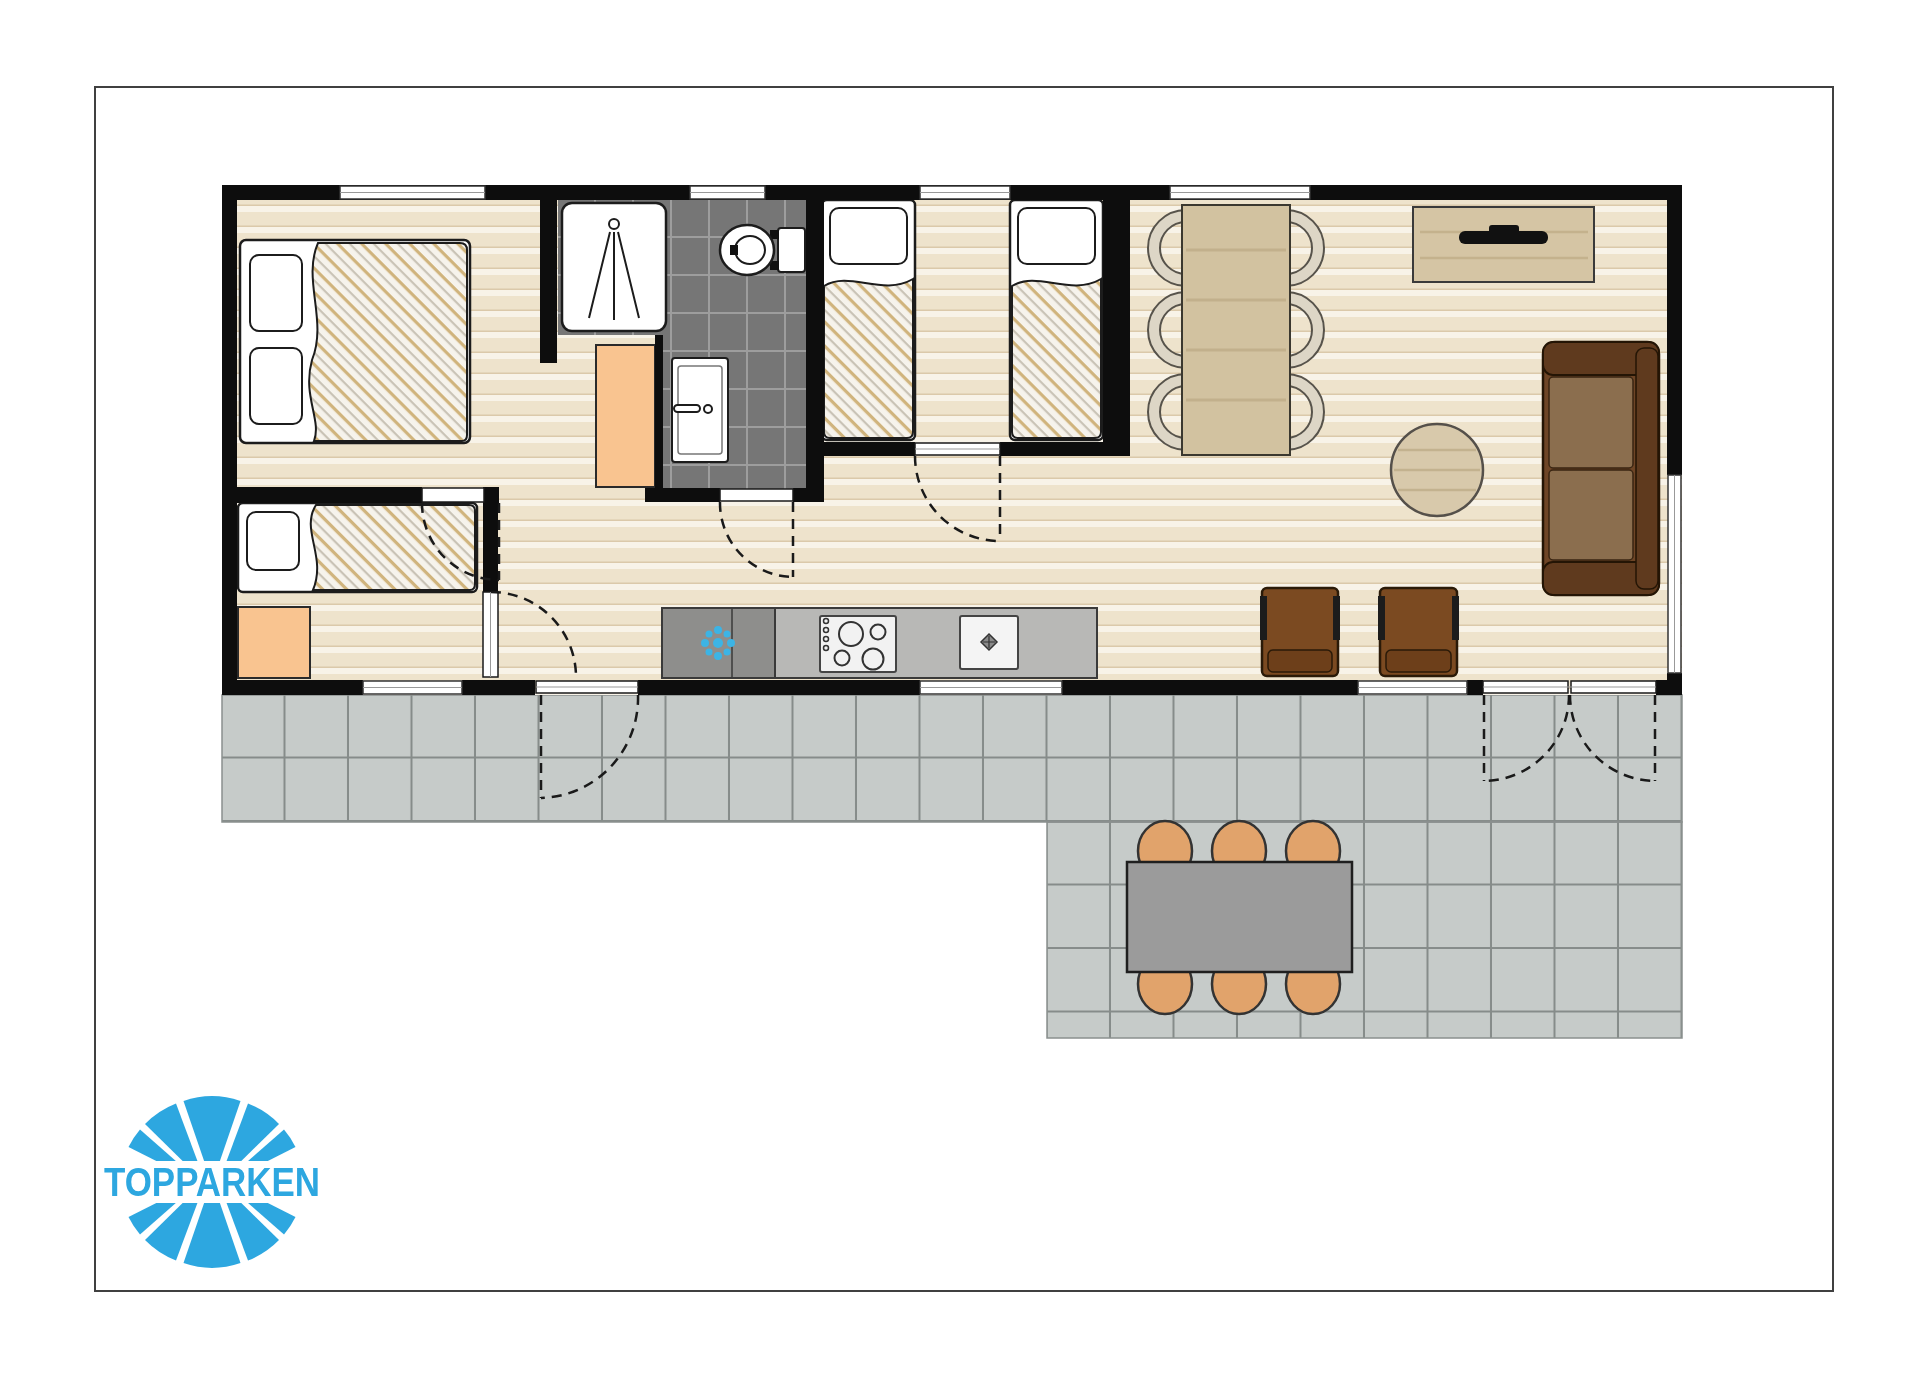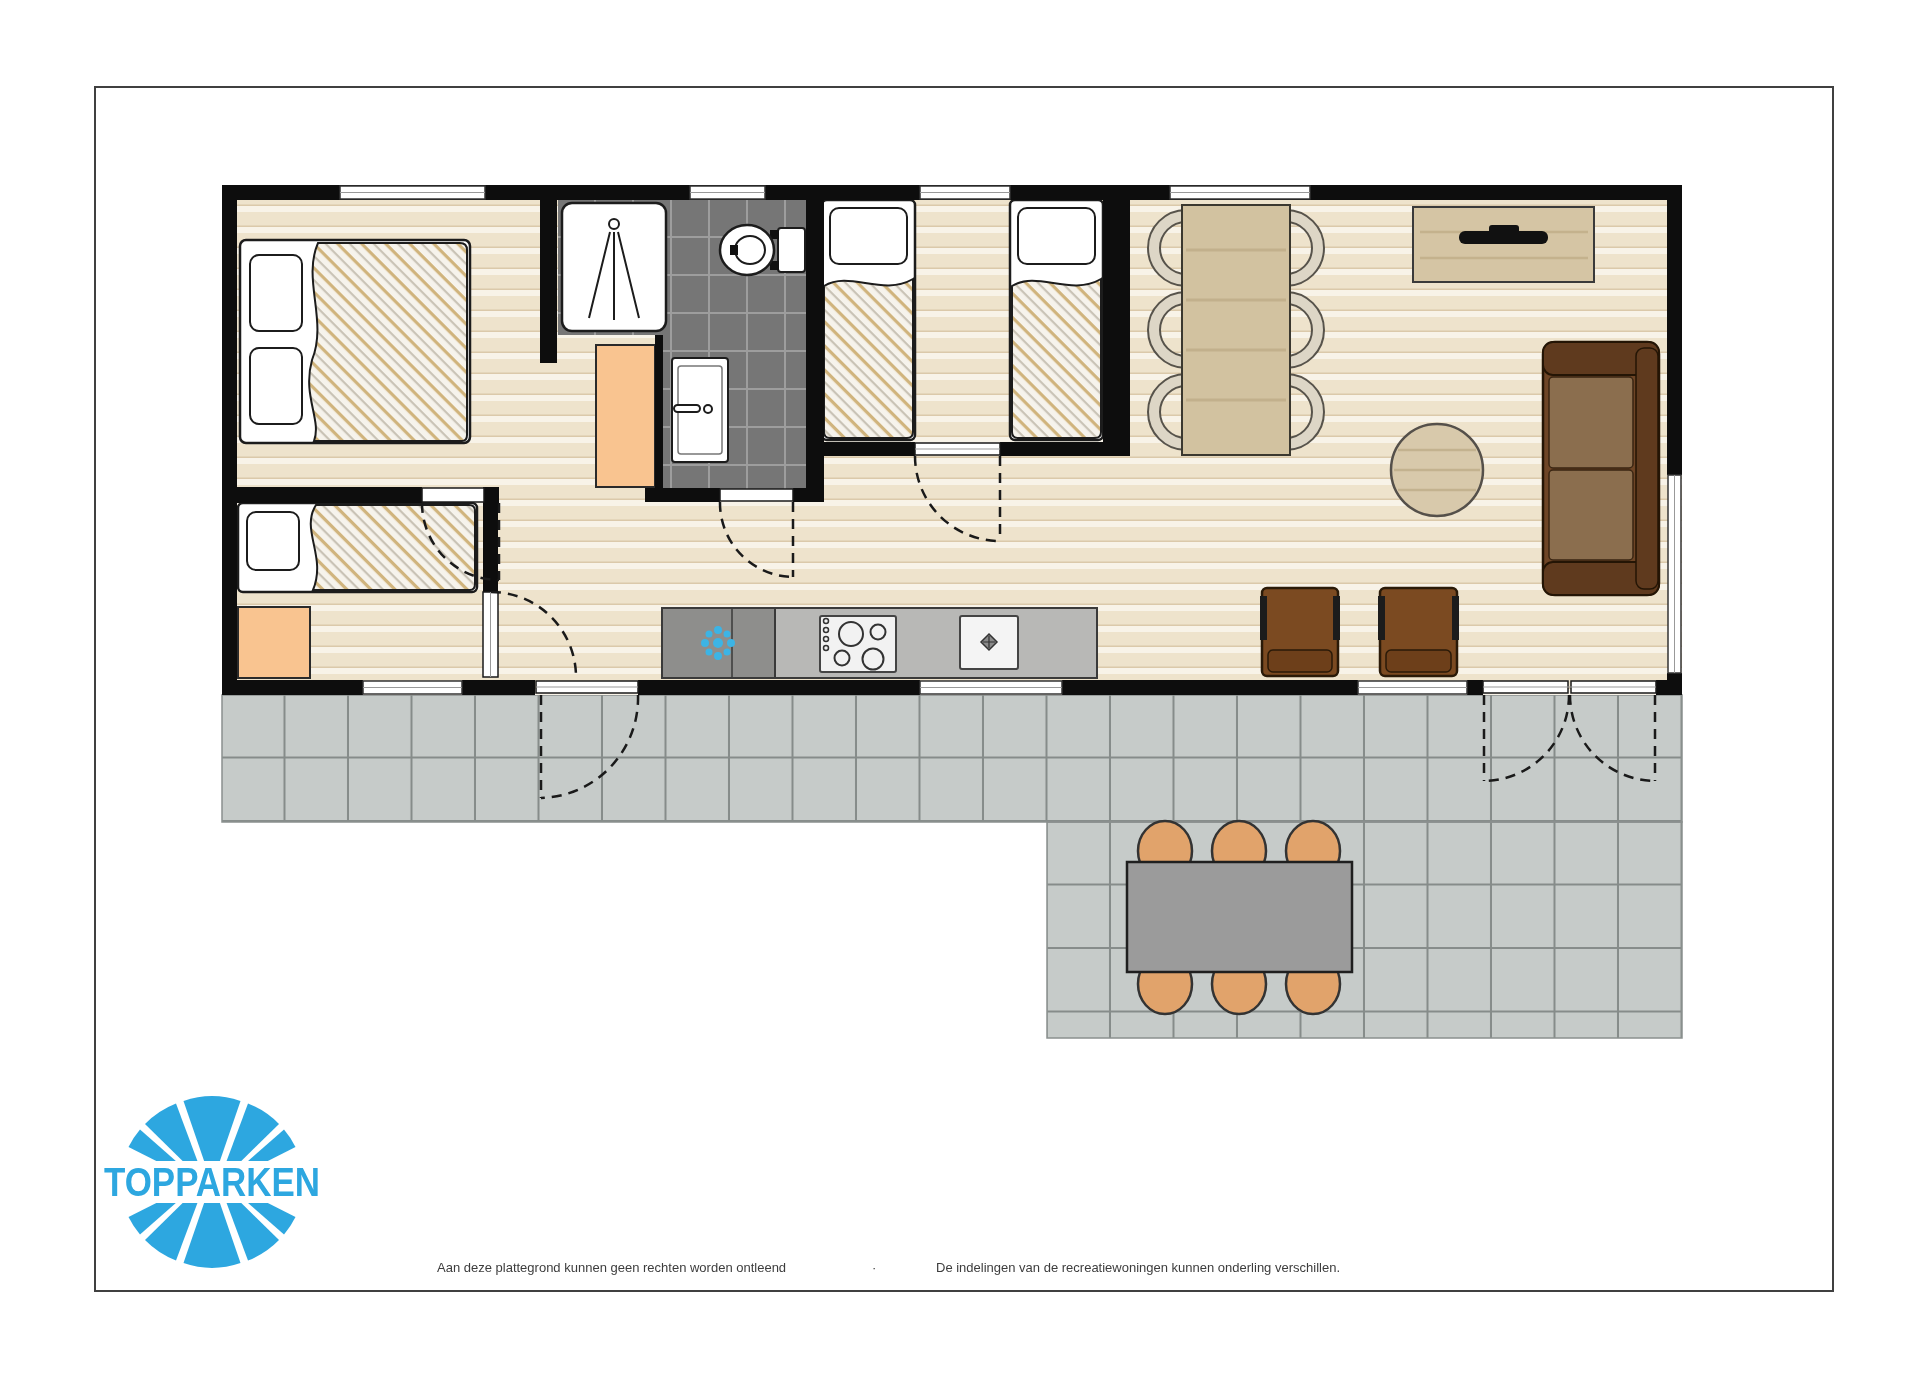--- a/index.html
+++ b/index.html
@@ -310,18 +310,13 @@
       <path d="M112,112 L83.5,195 A88,88 0 0 0 140.5,195 Z"></path>
       <path d="M106,112 L45,172 A88,88 0 0 0 76,192.5 Z"></path>
       <path d="M118,112 L179,172 A88,88 0 0 1 148,192.5 Z"></path>
       <path d="M102,112 L28.5,149 A88,88 0 0 0 40,166.5 Z"></path>
       <path d="M122,112 L195.5,149 A88,88 0 0 1 184,166.5 Z"></path>
     </g>
     <rect x="0" y="93" width="224" height="42" fill="#ffffff"></rect>
     <text x="112" y="128" text-anchor="middle" font-family="Liberation Sans, sans-serif" font-weight="bold" font-size="40" fill="#2da7e0" textLength="216" lengthAdjust="spacingAndGlyphs">TOPPARKEN</text>
   </svg>
 
-  <div class="footer">
-    <span class="f1">Aan deze plattegrond kunnen geen rechten worden ontleend</span>
-    <span class="fsep">·</span>
-    <span class="f2">De indelingen van de recreatiewoningen kunnen onderling verschillen.</span>
-  </div>
 </div>
 
 </body></html>

